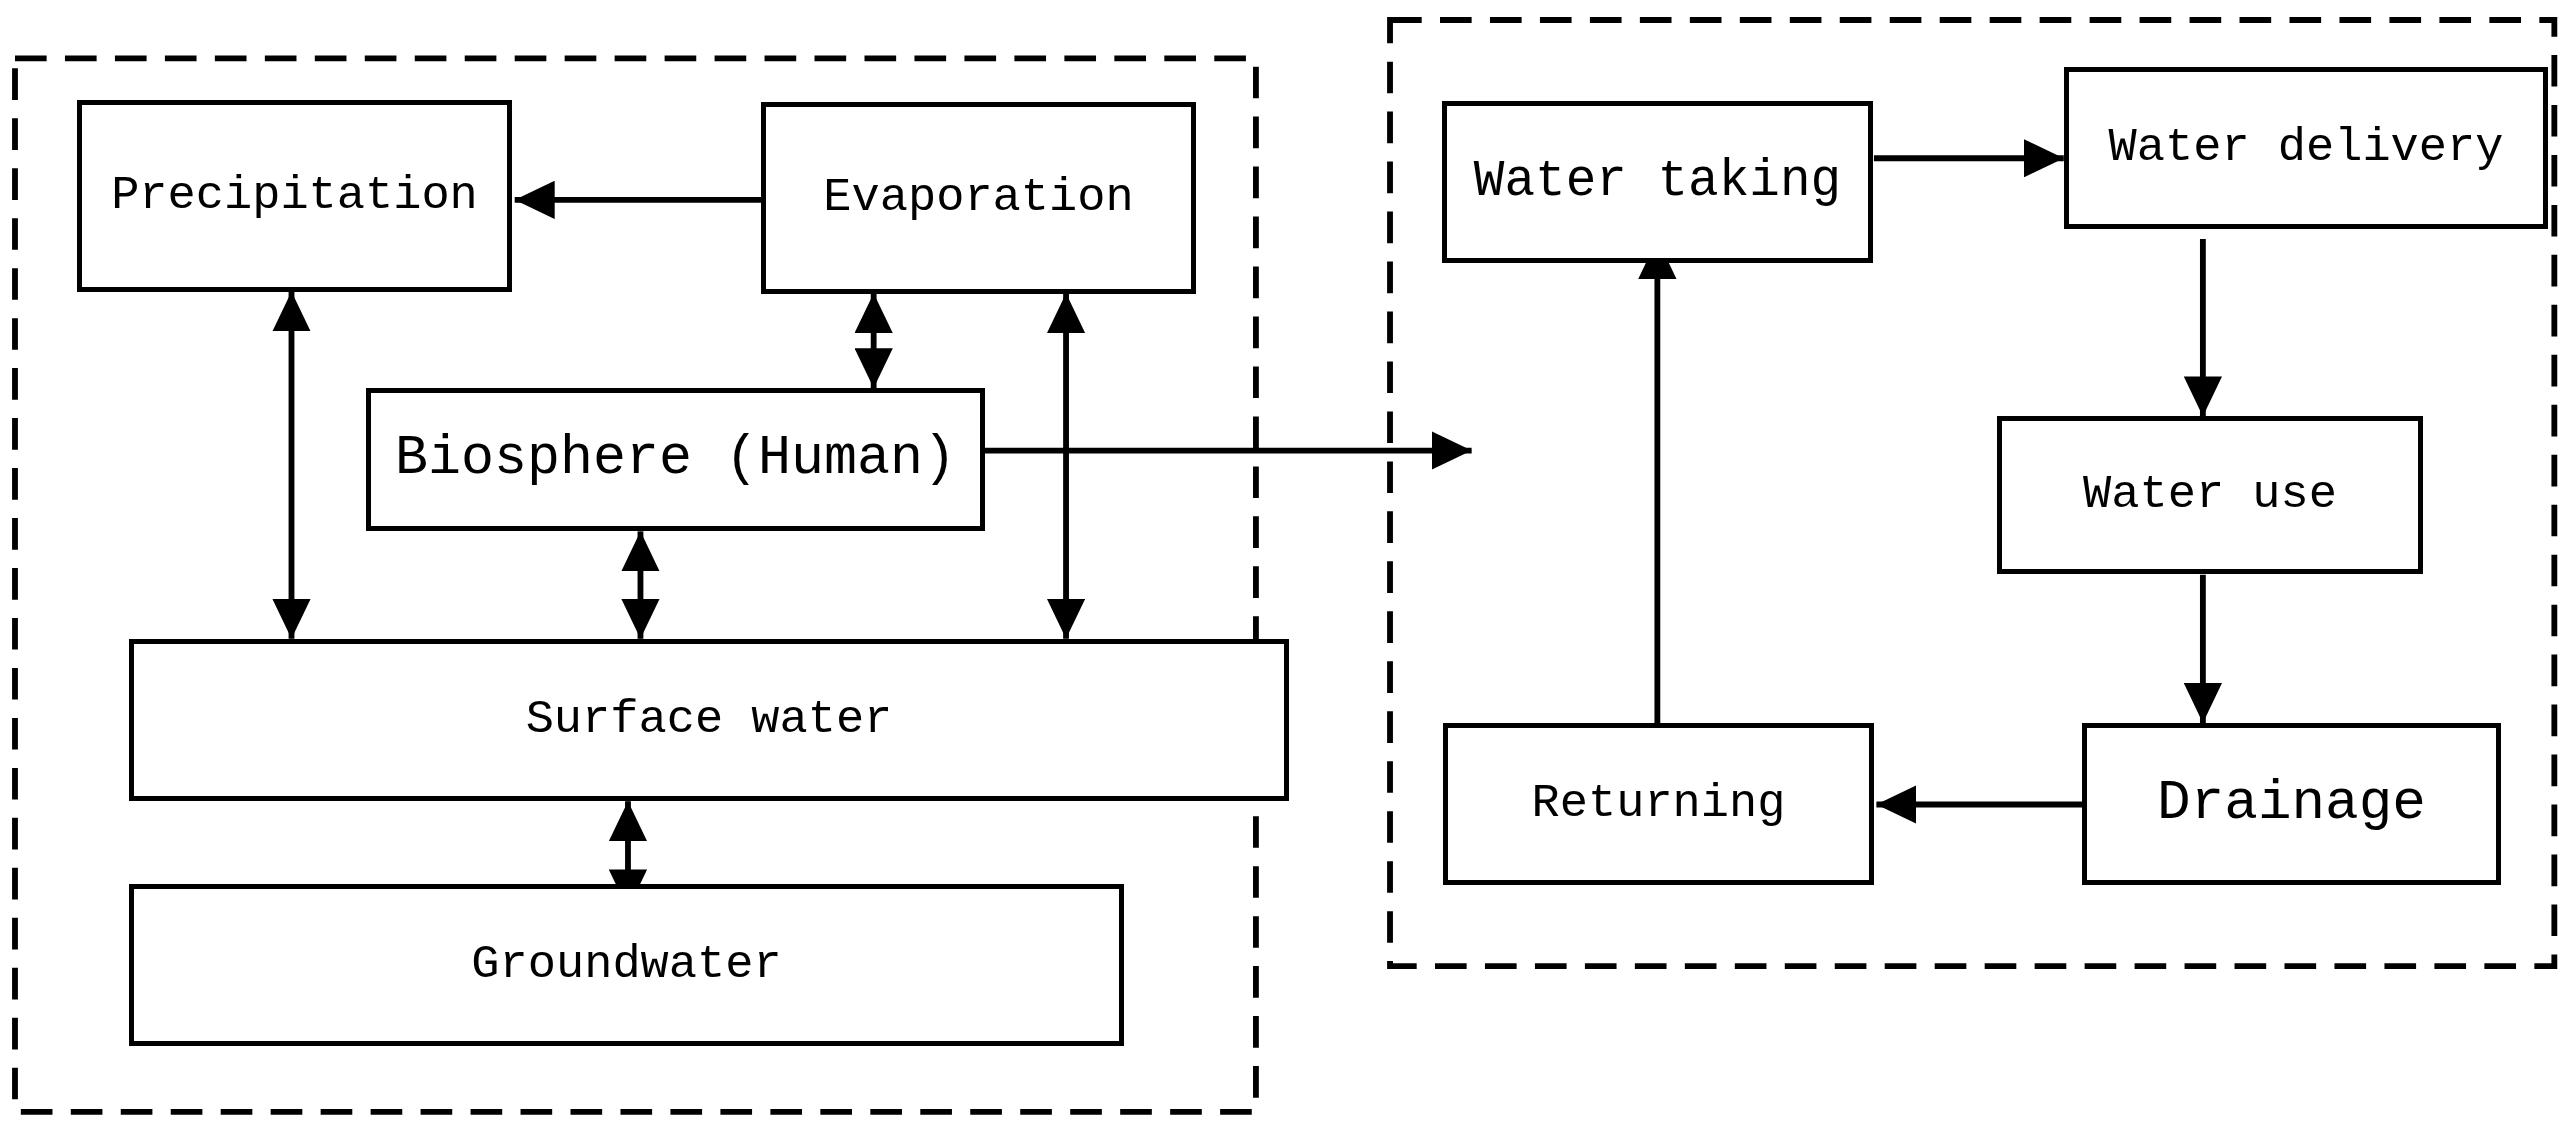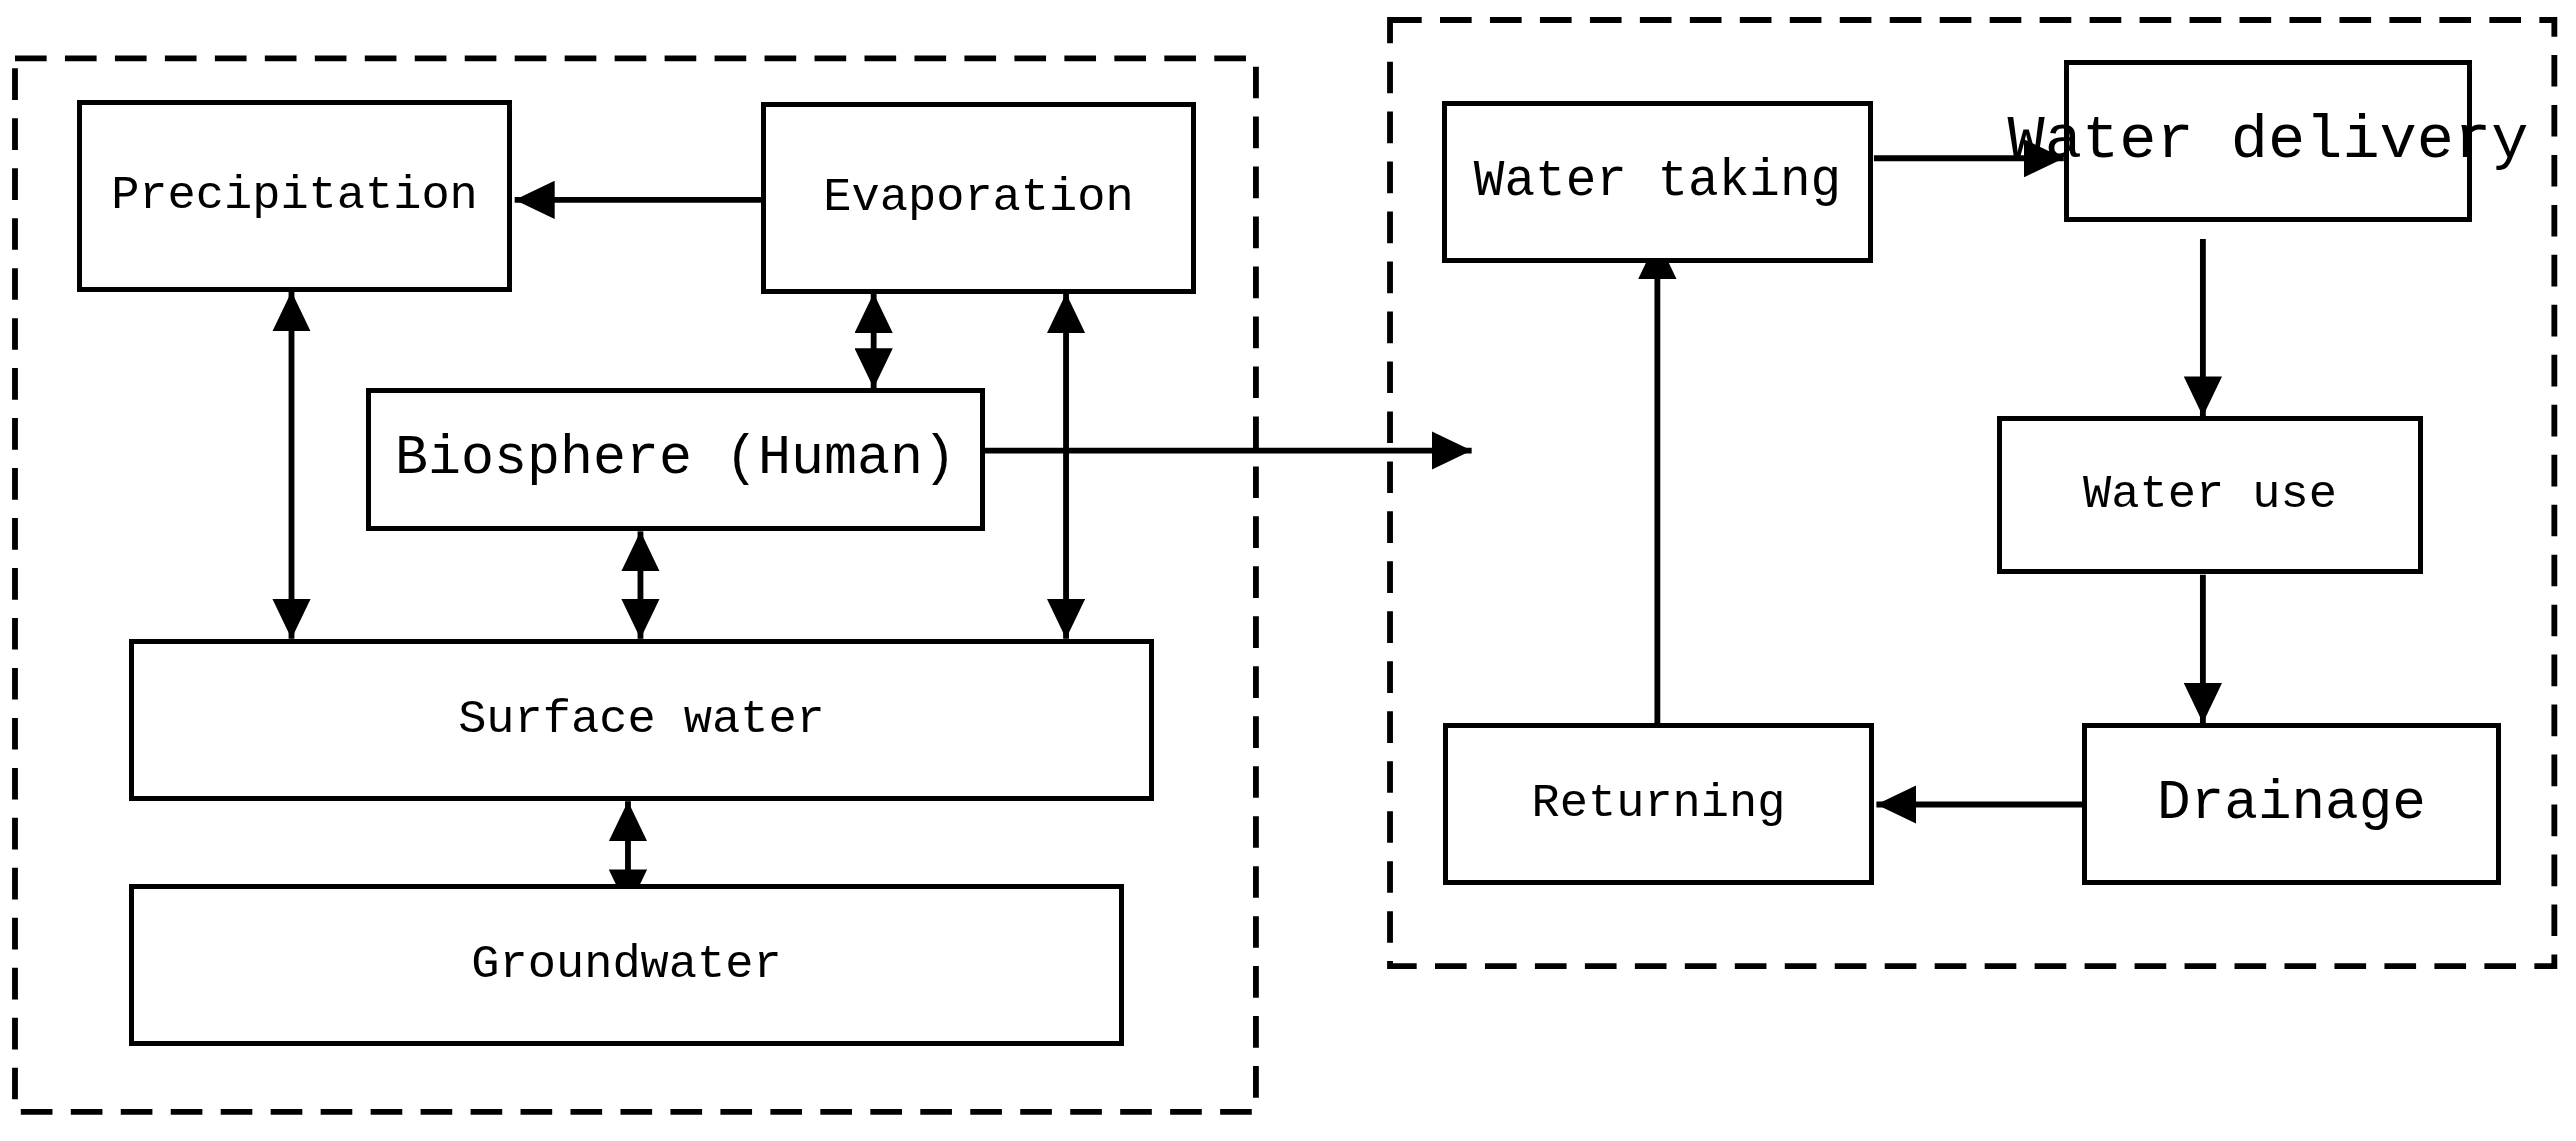--- a/index.html
+++ b/index.html
@@ -65,30 +65,30 @@
     </svg>
 <div class="node" style="left: 77px; top: 100px; width: 435px; height: 192px; border: 5.8px solid rgb(0, 0, 0); background: rgb(255, 255, 255); font-size: 47px;">
       <span>Precipitation</span>
     </div>
     <div class="node" style="left: 761px; top: 102px; width: 435px; height: 192px; border: 5.8px solid rgb(0, 0, 0); background: rgb(255, 255, 255); font-size: 47px;">
       <span>Evaporation</span>
     </div>
     <div class="node" style="left: 366px; top: 388px; width: 619px; height: 143px; border: 5.8px solid rgb(0, 0, 0); background: rgb(255, 255, 255); font-size: 55px; text-align: right;">
       <span>Biosphere (Human)</span>
     </div>
-    <div class="node" style="left: 129px; top: 639px; width: 1025px; height: 162px; border: 5.8px solid rgb(0, 0, 0); background: rgb(255, 255, 255); font-size: 47px;">
+    <div class="node" style="left: 129px; top: 639px; width: 1160px; height: 162px; border: 5.8px solid rgb(0, 0, 0); background: rgb(255, 255, 255); font-size: 47px;">
       <span>Surface water</span>
     </div>
     <div class="node" style="left: 129px; top: 884px; width: 995px; height: 162px; border: 5.8px solid rgb(0, 0, 0); background: rgb(255, 255, 255); font-size: 47px;">
       <span>Groundwater</span>
     </div>
     <div class="node" style="left: 1442px; top: 77px; width: 431px; height: 162px; border: 5.8px solid rgb(0, 0, 0); background: rgb(255, 255, 255); font-size: 51px; margin-top: 24px;">
       <span>Water taking</span>
     </div>
-    <div class="node" style="left: 2064px; top: 60px; width: 408px; height: 162px; border: 5.8px solid rgb(0, 0, 0); background: rgb(255, 255, 255); font-size: 62px;">
+    <div class="node" style="left: 2064px; top: 67px; width: 484px; height: 162px; border: 5.8px solid rgb(0, 0, 0); background: rgb(255, 255, 255); font-size: 47px;">
       <span>Water delivery</span>
     </div>
     <div class="node" style="left: 1997px; top: 416px; width: 426px; height: 158px; border: 5.8px solid rgb(0, 0, 0); background: rgb(255, 255, 255); font-size: 47px;">
       <span>Water use</span>
     </div>
     <div class="node" style="left: 1443px; top: 723px; width: 431px; height: 162px; border: 5.8px solid rgb(0, 0, 0); background: rgb(255, 255, 255); font-size: 47px;">
       <span>Returning</span>
     </div>
     <div class="node" style="left: 2082px; top: 723px; width: 419px; height: 162px; border: 5.8px solid rgb(0, 0, 0); background: rgb(255, 255, 255); font-size: 56px;">
       <span>Drainage</span>

